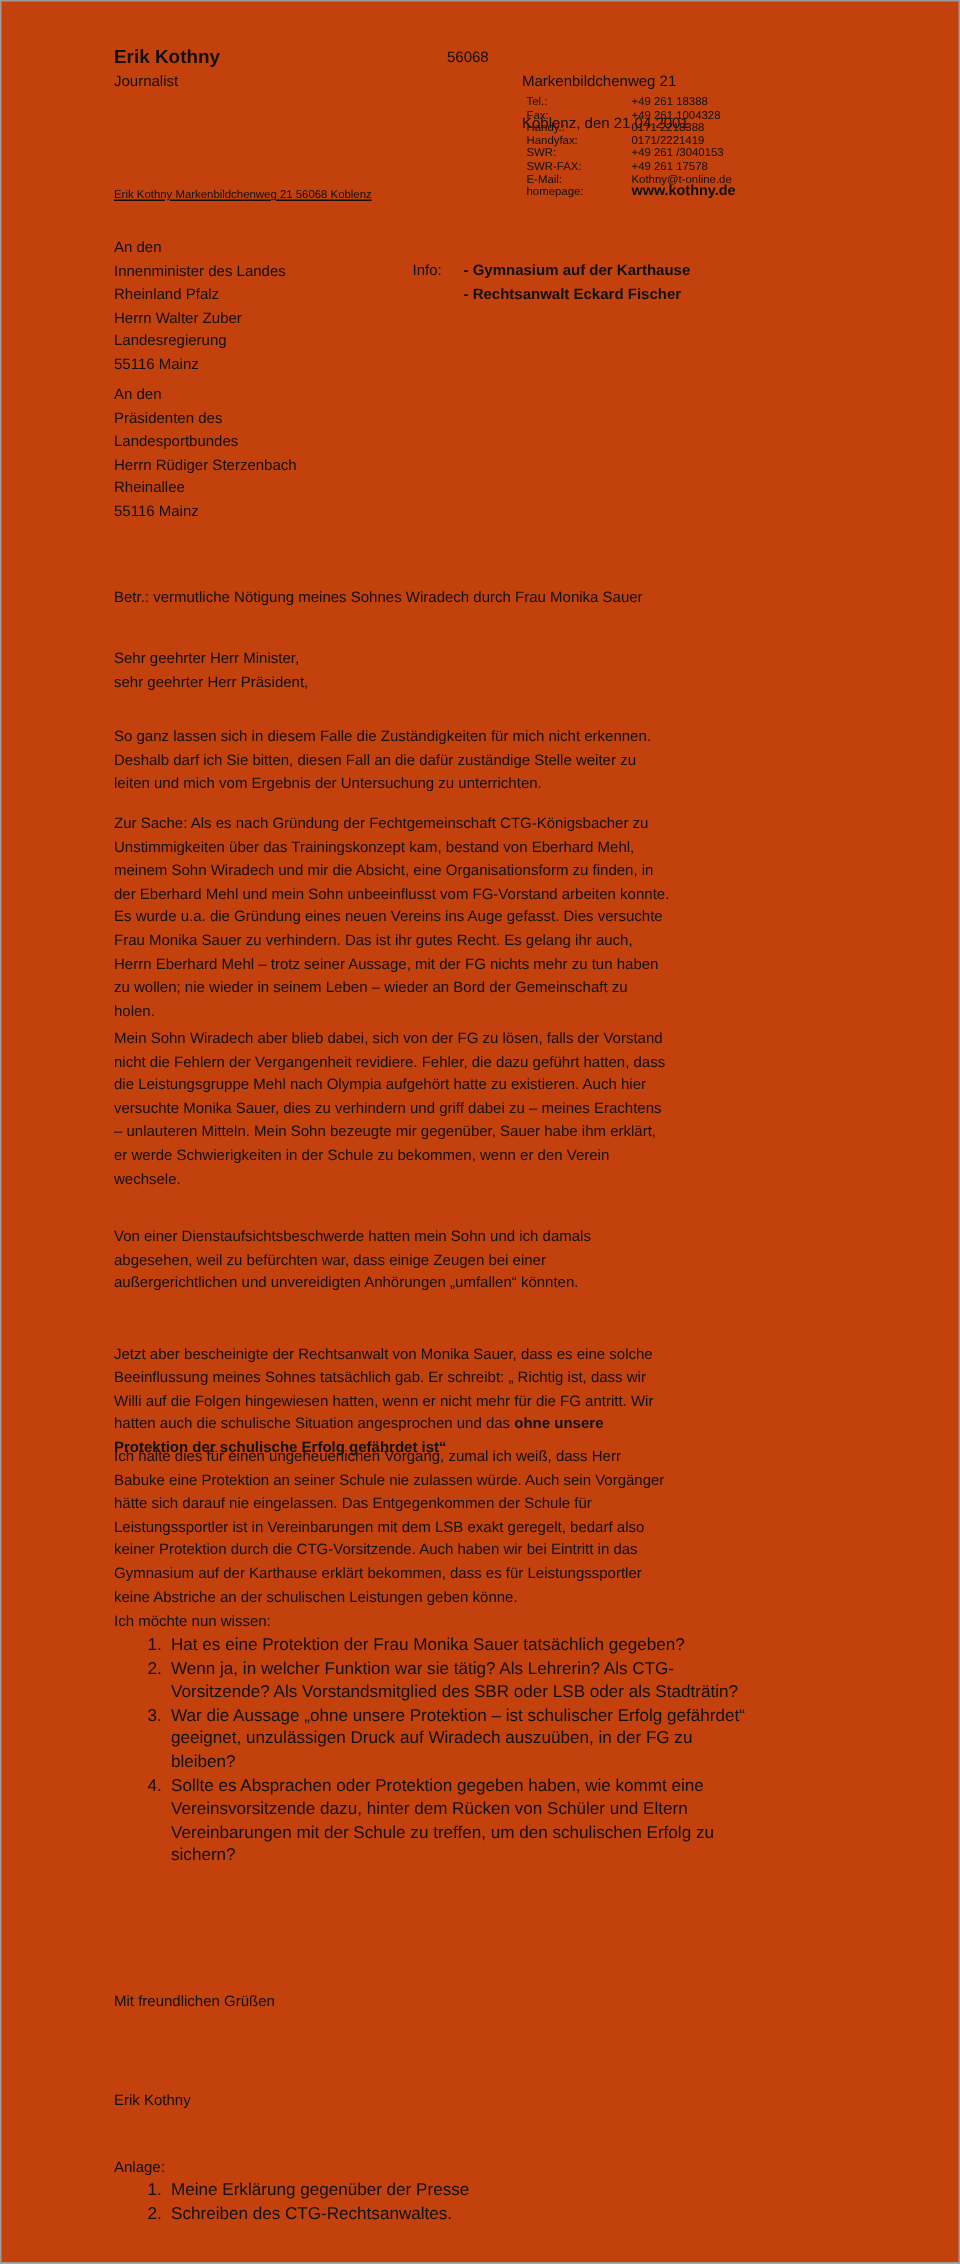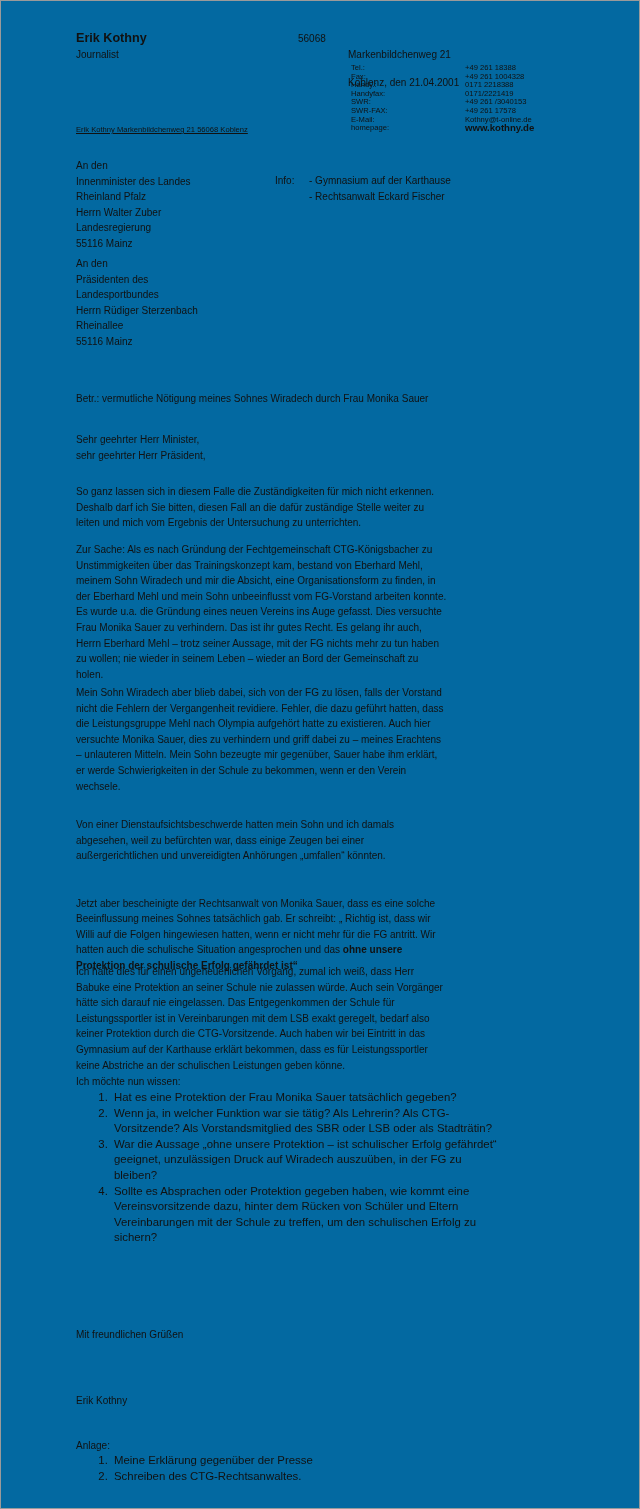--- a/index.html
+++ b/index.html
@@ -1,33 +1,33 @@
 <!DOCTYPE html>
 <html><head>
 <meta charset="utf-8">
 <style>
   html,body { margin:0; padding:0; background:#e8e8e8; }
   .page {
     position:relative;
     width:640px; height:1509px;
     margin:0 auto;
-    background:#0369a1;
+    background:#c2410c;
     border:1px solid #9a9a9a;
     box-sizing:border-box;
     font-family:"Liberation Sans","DejaVu Sans",sans-serif;
     color:#111;
     overflow:hidden;
   }
   .abs { position:absolute; }
   .t { font-size:10px; line-height:15.6px; }
   .pre { white-space:pre-line; }
   .bold { font-weight:bold; }
   .sender-name { font-size:12.6px; font-weight:bold; line-height:15px; }
   .small { font-size:7.6px; line-height:8.6px; }
-  .contact-row { display:flex;gap:44px; }
+  .contact-row { display:flex; }
   .contact-row .lbl { width:70px; flex:0 0 70px; }
   .contact-row .val { }
   .homepage-val { font-weight:bold; font-size:9.6px; }
   .body-block { left:75px; width:527px; }
   .num-list { margin:0; padding:0 0 0 35px; }
   .num-list li { white-space:pre-line; font-size:11.4px; line-height:15.6px; padding-left:3px; }
 </style>
 </head>
 <body>
 
@@ -80,21 +80,21 @@
   <div class="abs t" style="left:75px; top:157px;">
     <div>An den</div>
     <div>Innenminister des Landes</div>
     <div>Rheinland Pfalz</div>
     <div>Herrn Walter Zuber</div>
     <div>Landesregierung</div>
     <div>55116 Mainz</div>
   </div>
 
   <div class="abs t" style="left:274px; top:172px;">Info:</div>
-  <div class="abs t" style="left:308px; top:172px;">
+  <div class="abs t" style="left:308px; top:172px;font-weight:bold;">
     <div>- Gymnasium auf der Karthause</div>
     <div>- Rechtsanwalt Eckard Fischer</div>
   </div>
 
   <div class="abs t" style="left:75px; top:255px;">
     <div>An den</div>
     <div>Präsidenten des</div>
     <div>Landesportbundes</div>
     <div>Herrn Rüdiger Sterzenbach</div>
     <div>Rheinallee</div>

